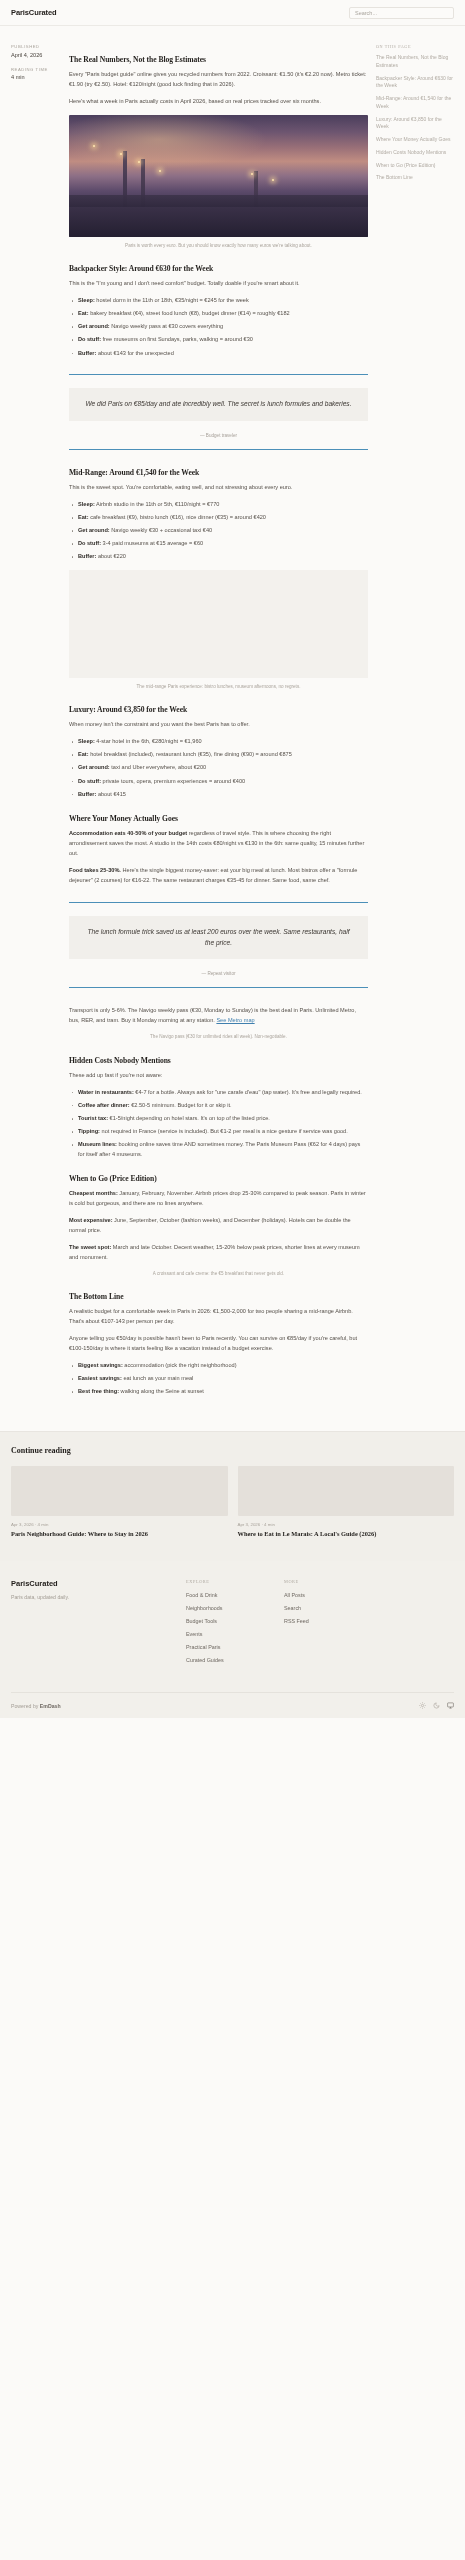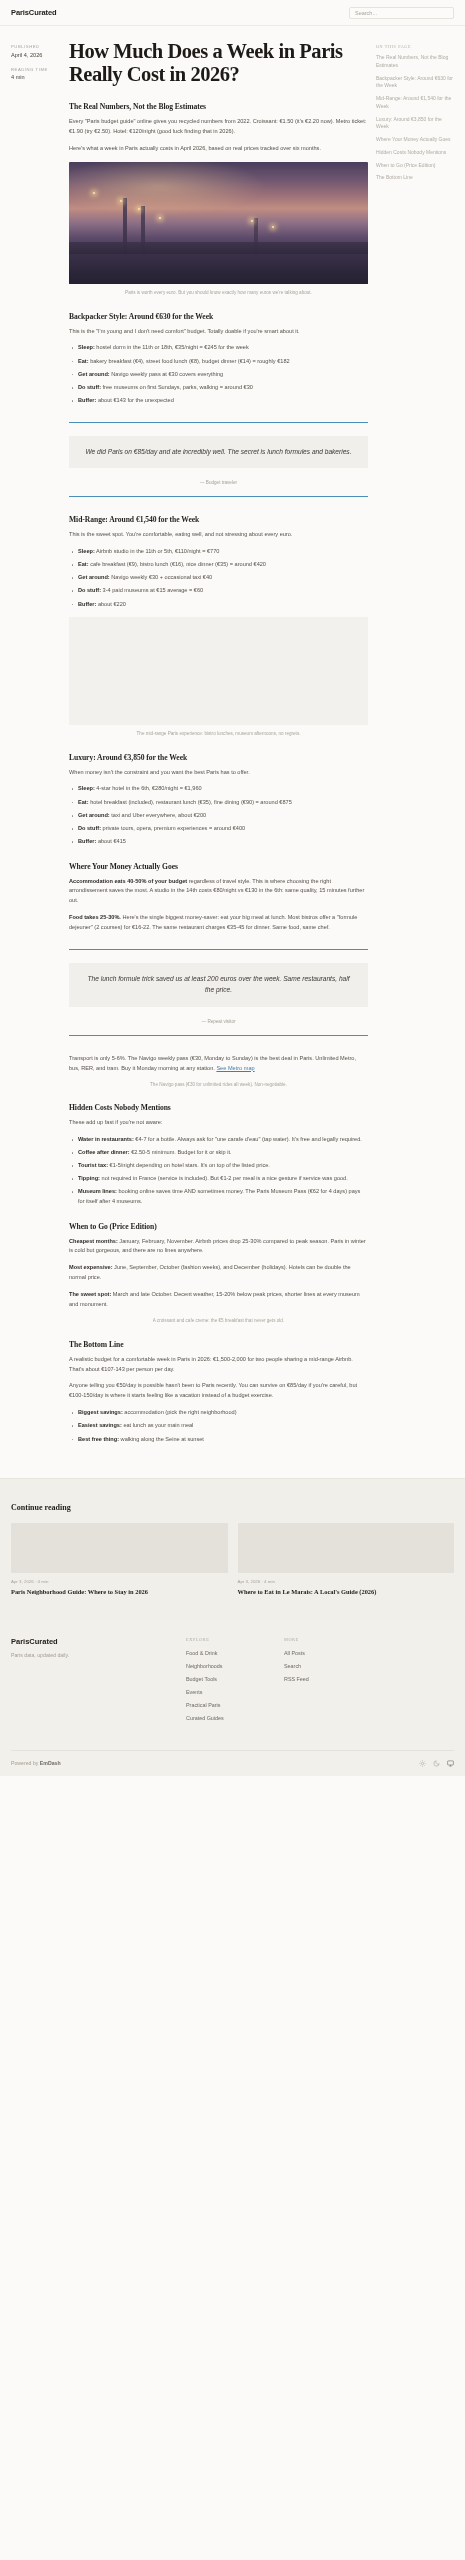--- a/index.html
+++ b/index.html
@@ -208,21 +208,21 @@
     text-align: center;
     font-size: 4.6px;
     color: #a6a099;
     margin-top: 12px;
   }
 
   
   .continue {
     background: #f1efea;
     margin-top: 26px;
-    padding: 24px 11px 22px 11px;
+    padding: 14px 11px 22px 11px;
     border-top: 1px solid #e8e5e0;
   }
   .continue h3 {
     font-family: "Liberation Serif", serif;
     font-size: 8px;
     font-weight: 700;
     color: #211e1b;
     margin-bottom: 11px;
   }
   .cards { display: flex; gap: 10px; }
@@ -308,21 +308,20 @@
 <div class="page">
 
   <div class="meta-col">
     <div class="meta-label">PUBLISHED</div>
     <div class="meta-value">April 4, 2026</div>
     <div class="meta-label">READING TIME</div>
     <div class="meta-value">4 min</div>
   </div>
 
   <div class="article-col">
-    <h1 class="headline">How Much Does a Week in Paris Really Cost in 2026?</h1>
 
     <h2 class="sec">The Real Numbers, Not the Blog Estimates</h2>
     <p class="body">Every "Paris budget guide" online gives you recycled numbers from 2022. Croissant: €1.50 (it's €2.20 now). Metro ticket: €1.90 (try €2.50). Hotel: €120/night (good luck finding that in 2026).</p>
     <p class="body">Here's what a week in Paris actually costs in April 2026, based on real prices tracked over six months.</p>
 
     <div class="hero">
       <div class="col" style="left:18%;height:60px;"></div>
       <div class="col" style="left:24%;height:52px;"></div>
       <div class="col" style="left:62%;height:40px;"></div>
       <div class="bridge"></div>

